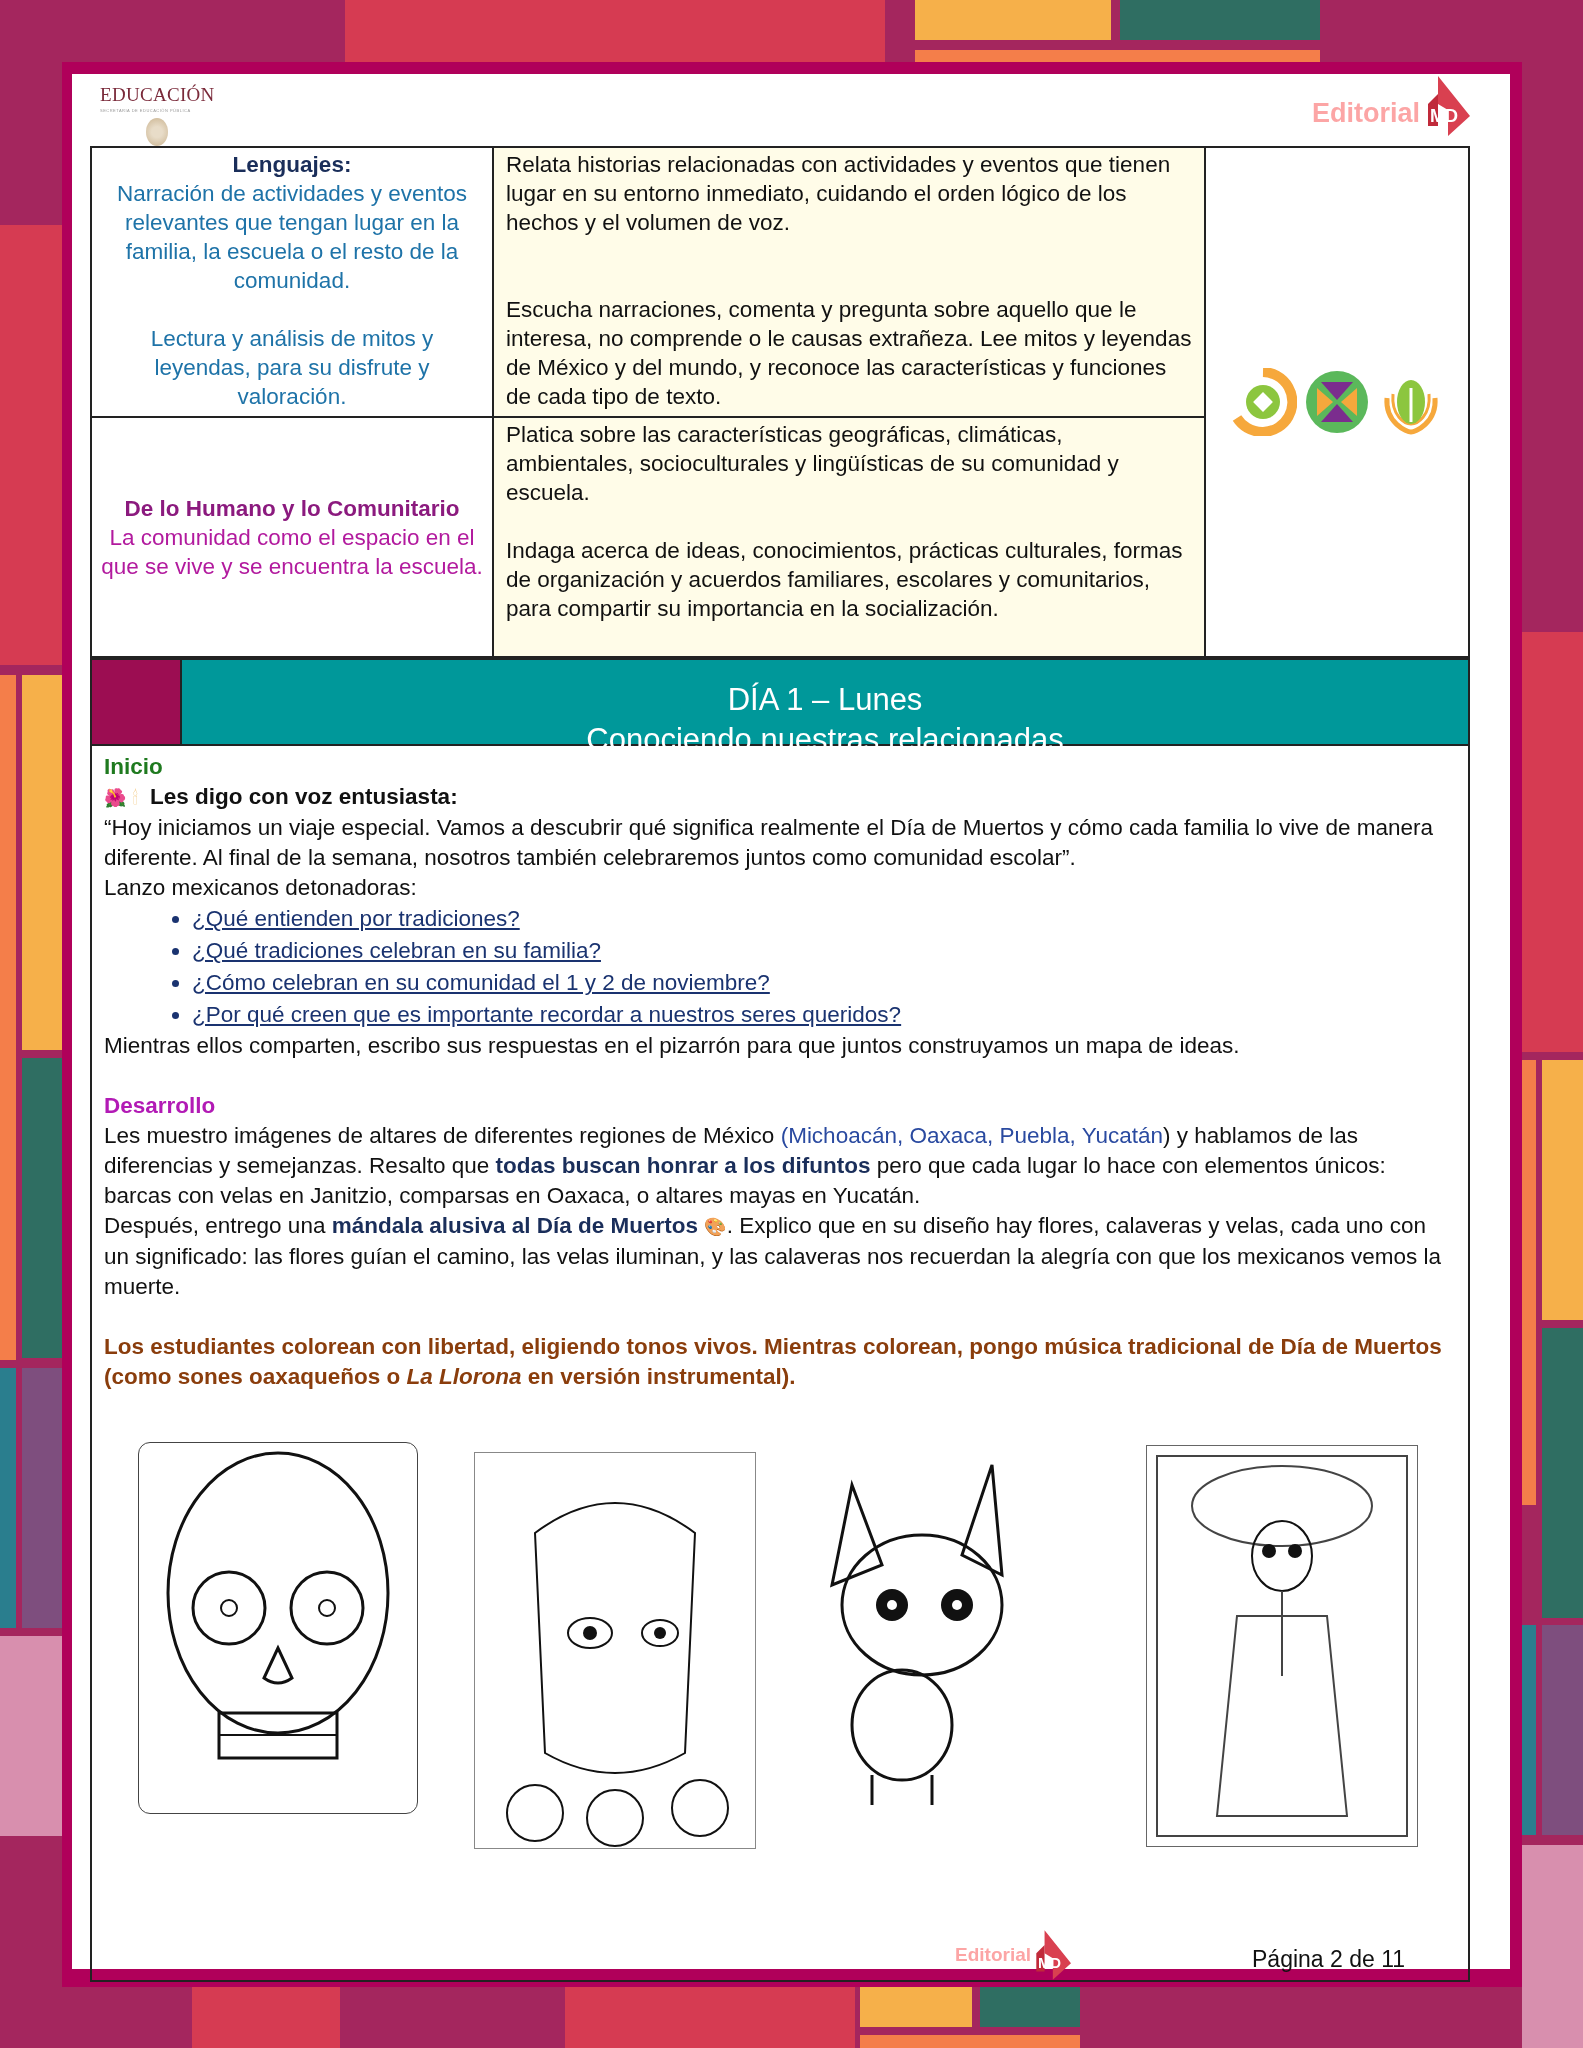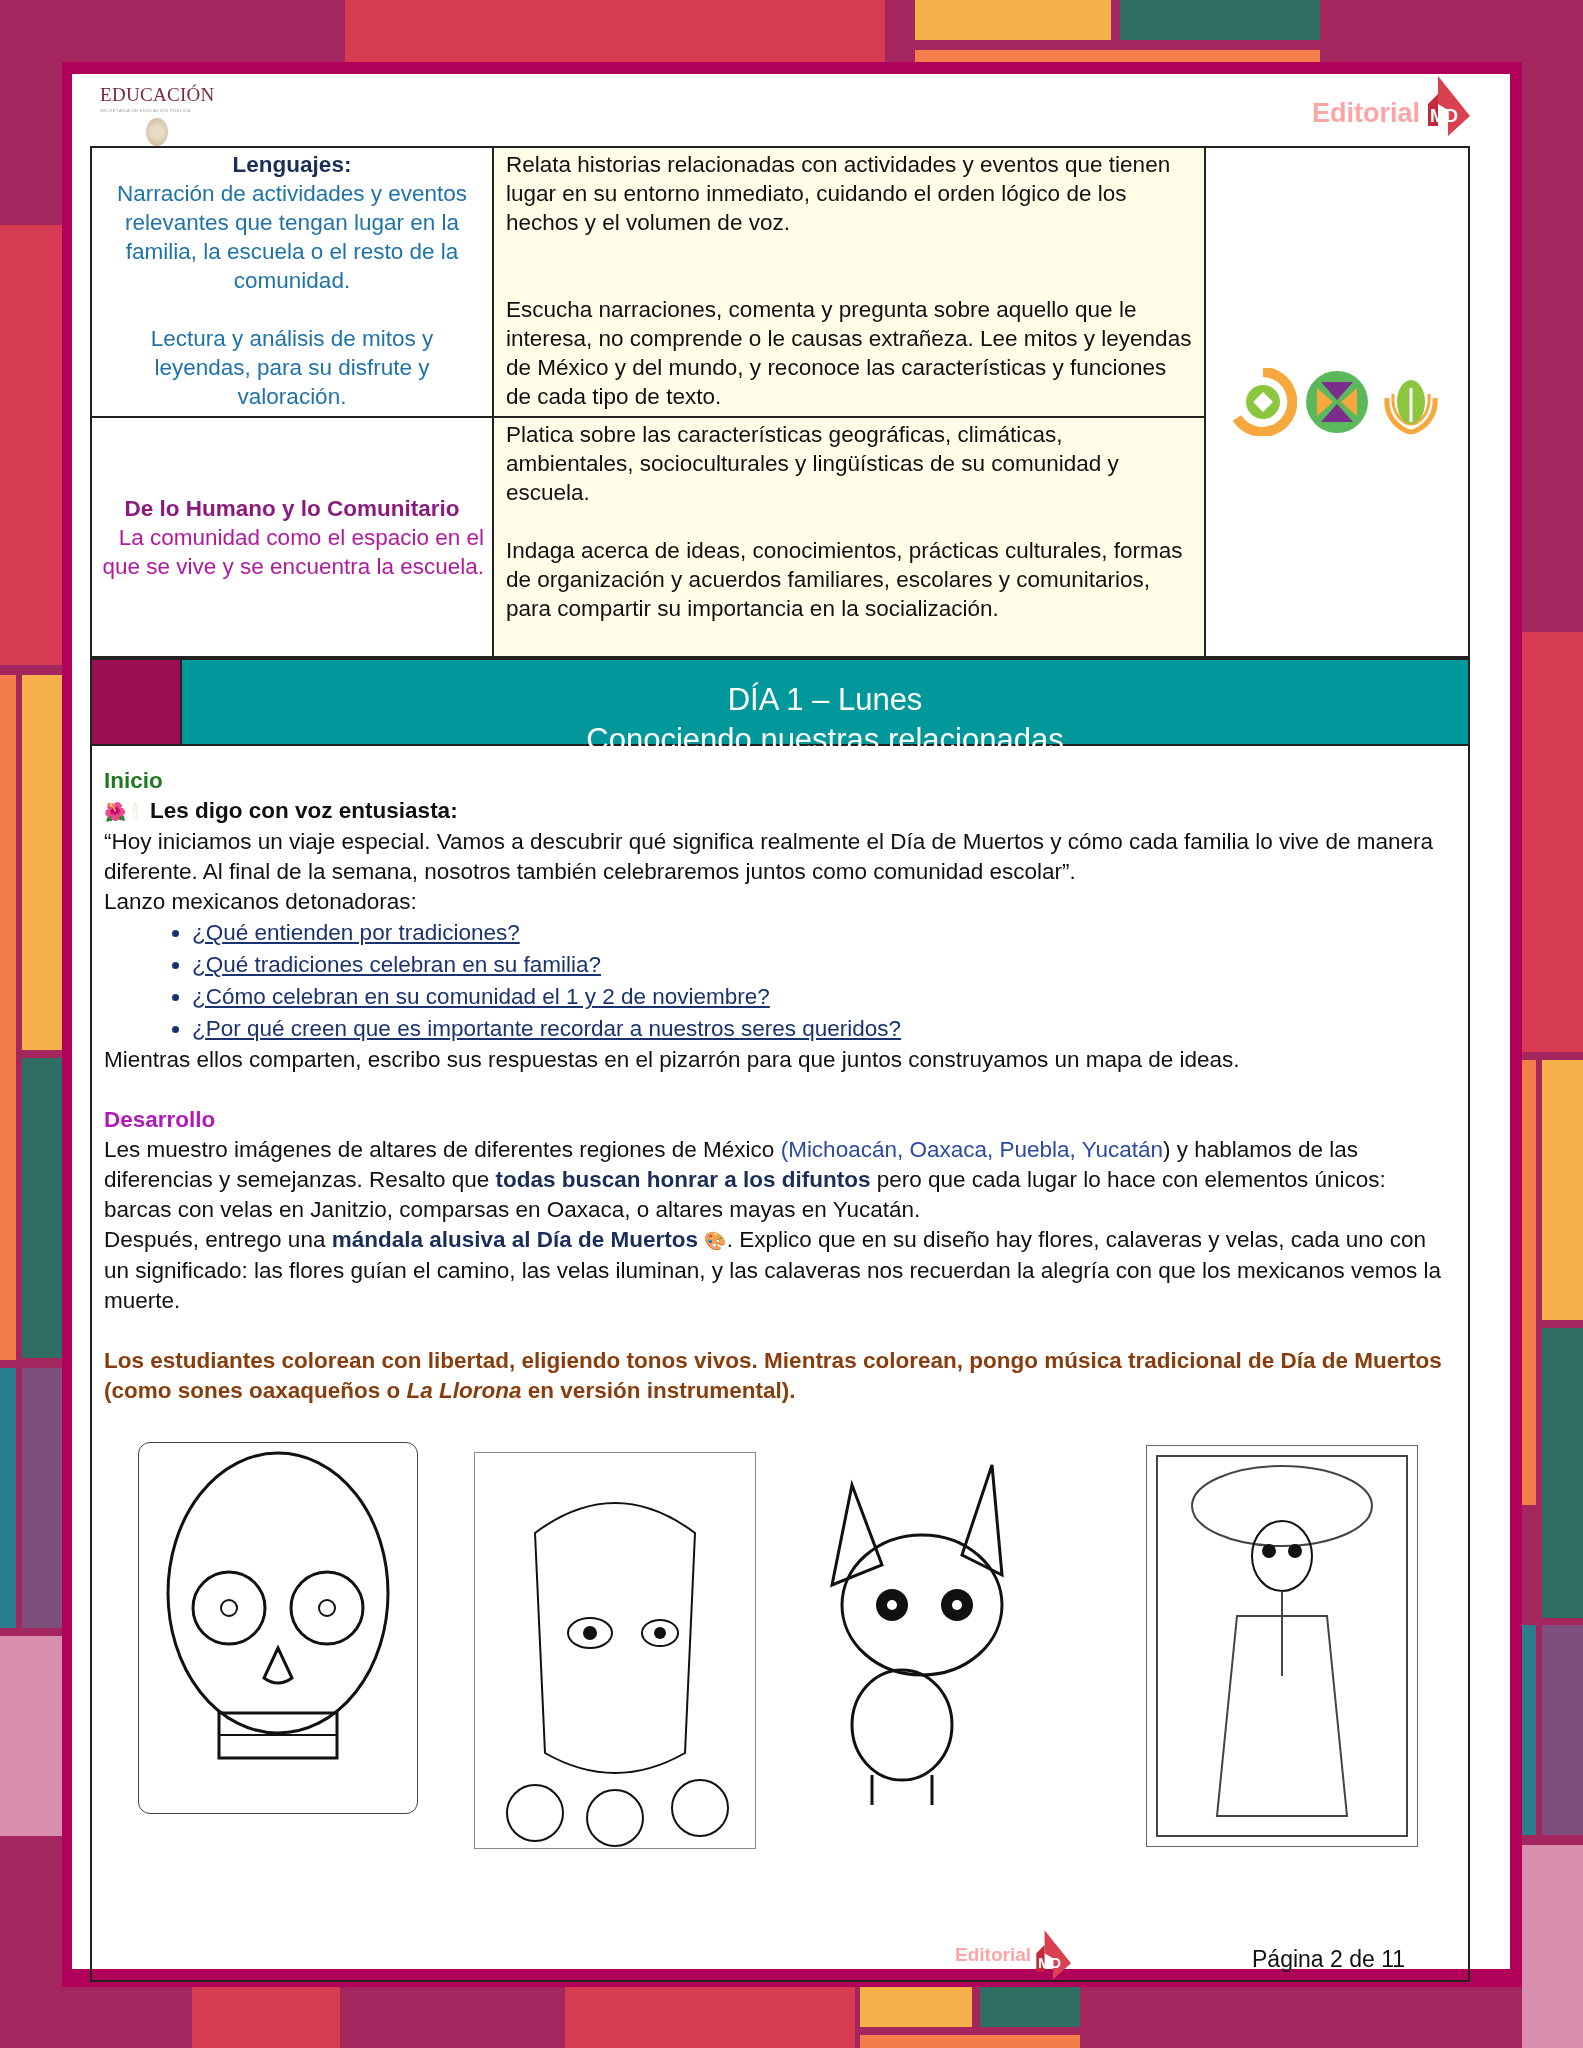--- a/index.html
+++ b/index.html
@@ -13,25 +13,25 @@
   .editorial { position:absolute; display:flex; align-items:center; }
   .editorial .word { color:#fca5a5; font-weight:bold; }
   table.comp { position:absolute; left:90px; top:146px; width:1380px; border-collapse:collapse; }
   table.comp td { border:2.5px solid #222; vertical-align:top; font-size:22.5px; line-height:29px; }
   .cell-left { width:384px; text-align:center; padding:2px 8px; }
   .cell-mid { width:686px; background:#fffce8; padding:2px 12px; color:#111; }
   .cell-right { background:#fff; }
   .t-blue-h { color:#1a2e5a; font-weight:bold; }
   .t-blue { color:#1e73a8; }
   .t-purple-h { color:#8b1a7e; font-weight:bold; }
-  .t-purple { color:#b21a9e;text-align:right; }
+  .t-purple { color:#b21a9e; }
   .day-bar { position:absolute; left:90px; top:658px; width:1380px; height:88px; border:2.5px solid #222; box-sizing:border-box; display:flex; }
   .day-bar .mag { width:88px; background:#9c0d52; border-right:2.5px solid #222; }
   .day-bar .teal { flex:1; background:#00989a; color:#fff; text-align:center; font-size:31px; line-height:40px; padding-top:20px; }
-  .content { position:absolute; left:90px; top:746px; width:1380px; height:1236px; border:2.5px solid #222; border-top:none; box-sizing:border-box; padding:18px 12px; font-size:22.5px; line-height:30px; color:#111; }
+  .content { position:absolute; left:90px; top:746px; width:1380px; height:1236px; border:2.5px solid #222; border-top:none; box-sizing:border-box; padding:4px 12px; font-size:22.5px; line-height:30px; color:#111; }
   .sec-inicio { color:#1f7a1f; font-weight:bold; margin-top:2px; }
   .sec-desarrollo { color:#b21ab5; font-weight:bold; }
   .bold { font-weight:bold; }
   ul.q { margin:0; padding-left:88px; color:#1a3370;text-decoration:underline; }
   ul.q li { line-height:32px; }
   .navy-b { color:#1a2e5a; font-weight:bold; }
   .blue-t { color:#2a4aa0; }
   .brown { color:#8a3d0c; font-weight:bold; }
   .gap { height:30px; }
   .cimg { position:absolute; border:1.5px solid #444; background:#fff; overflow:hidden; }

